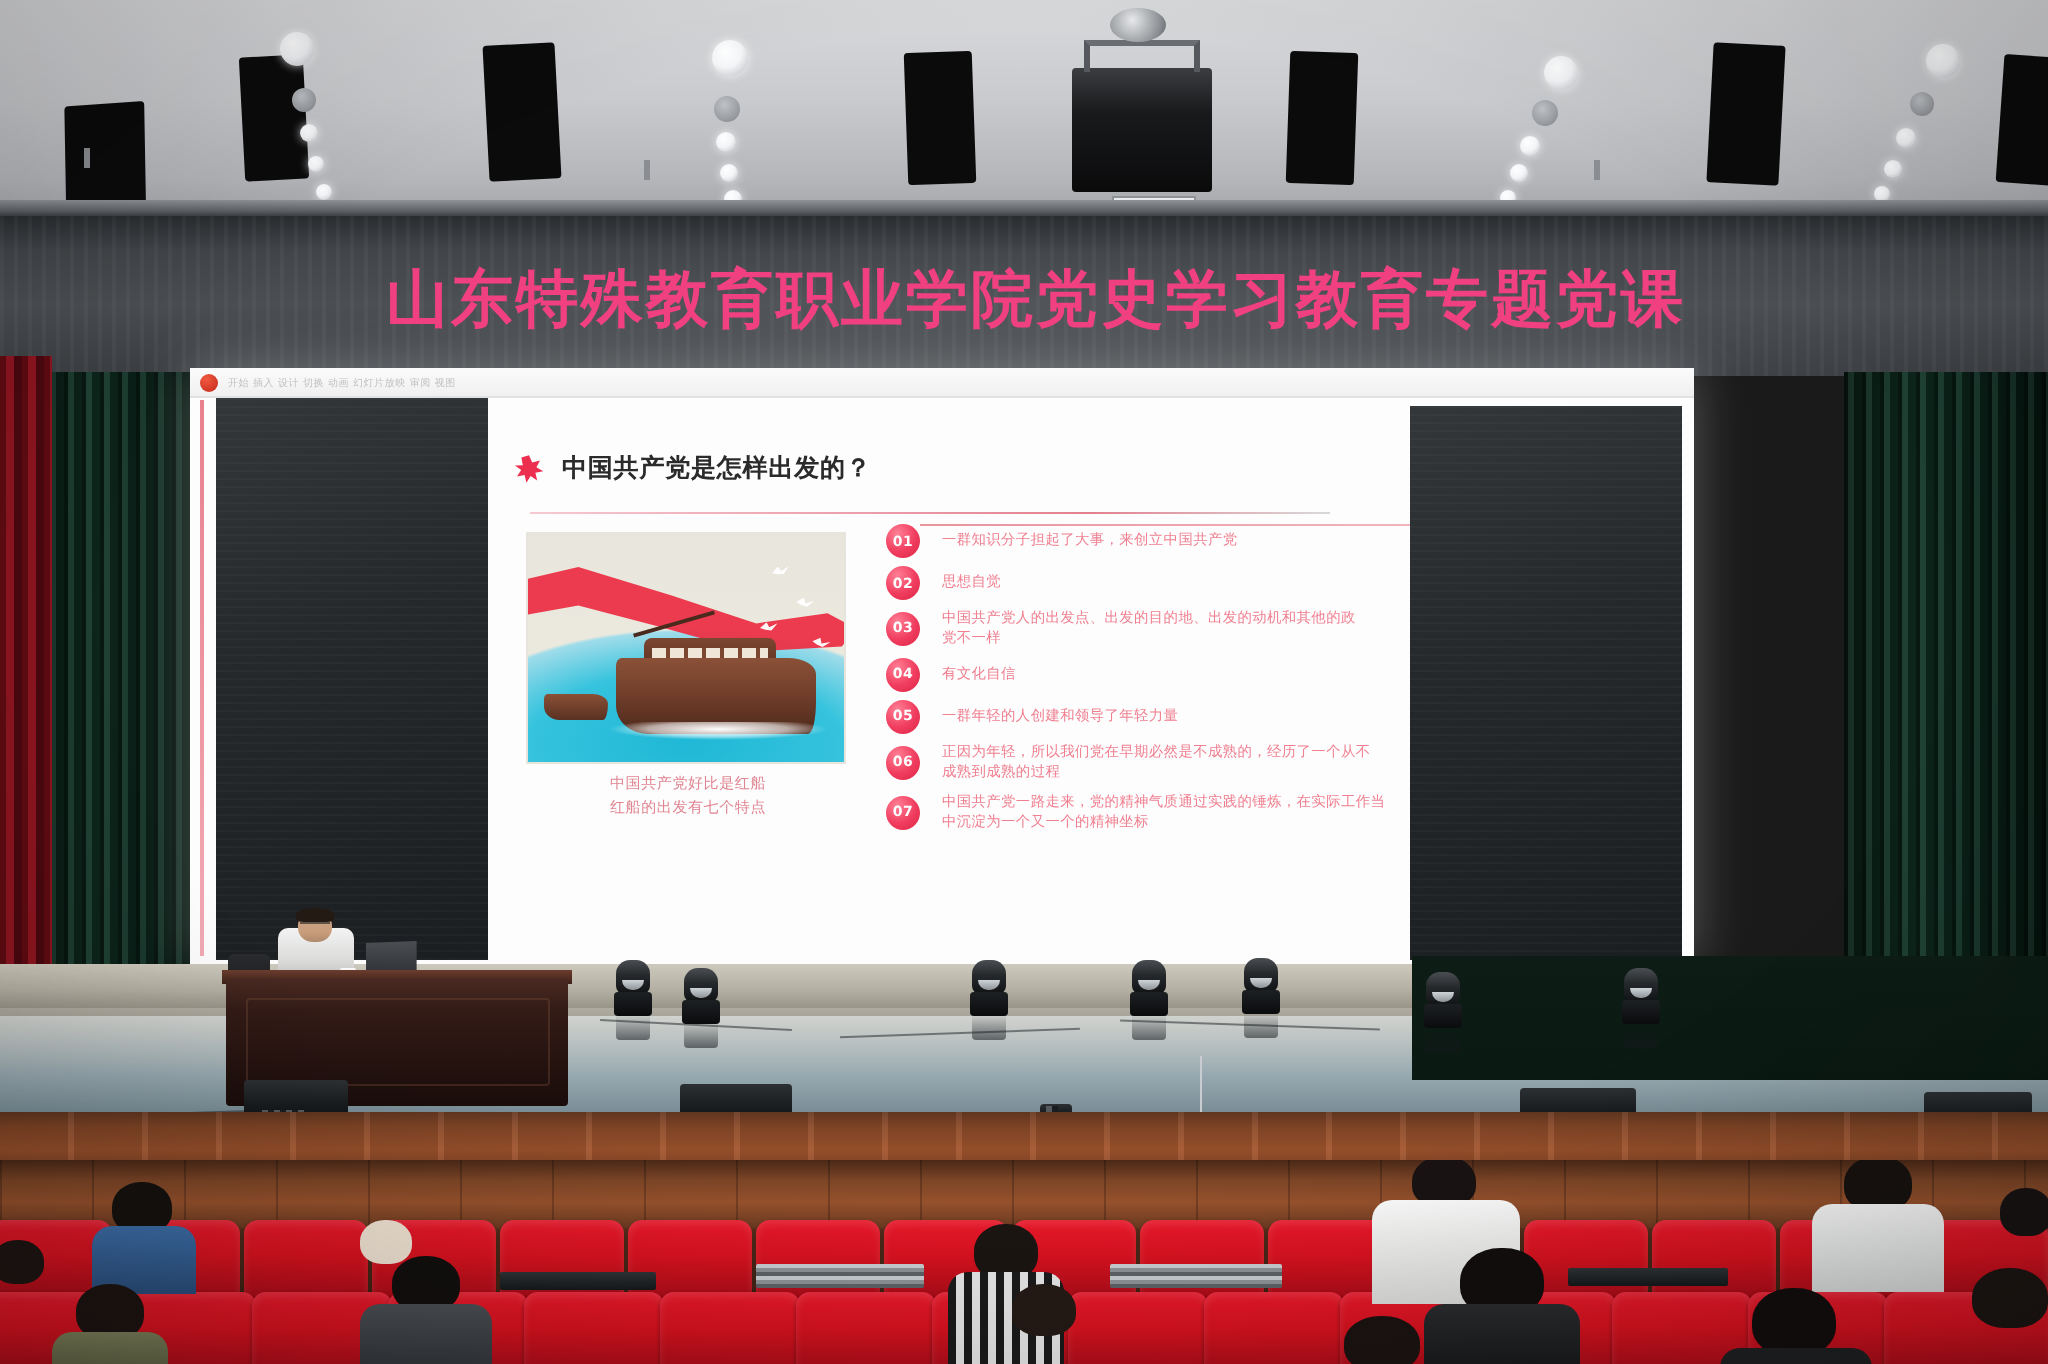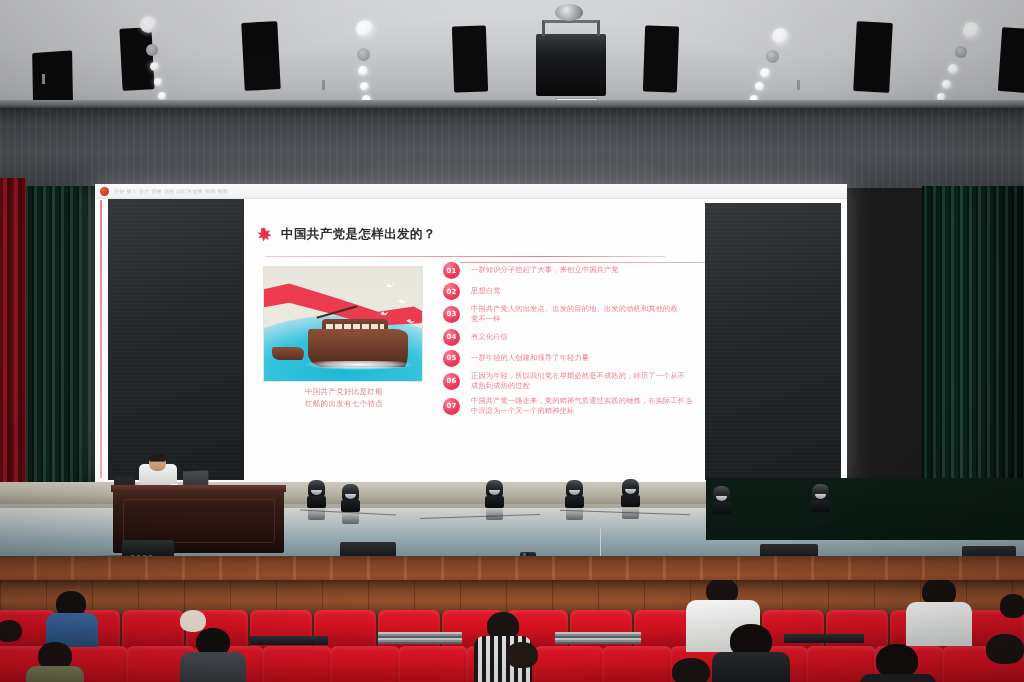--- a/index.html
+++ b/index.html
@@ -404,20 +404,21 @@
 
     <div class="ceiling-projector">
       <div class="proj-mount"></div>
       <div class="proj-lens"></div>
     </div>
     <div class="ceiling-vent"></div>
   </div>
 
   <div class="wall-top-trim"></div>
   <div class="wall-band"></div>
+  <div class="banner-text">山东特殊教育职业学院党史学习教育专题党课</div>
 
   <div class="curtain curtain-green" style="left:14px; width:96px;"></div>
   <div class="curtain-red-strip"></div>
   <div class="curtain curtain-green" style="left:922px; width:102px;"></div>
 
   <div class="screen-wrap">
 
     <div class="ppt-toolbar">
       <span class="ppt-logo"></span>
       <span class="ppt-toolbar-text">开始  插入  设计  切换  动画  幻灯片放映  审阅  视图</span>

